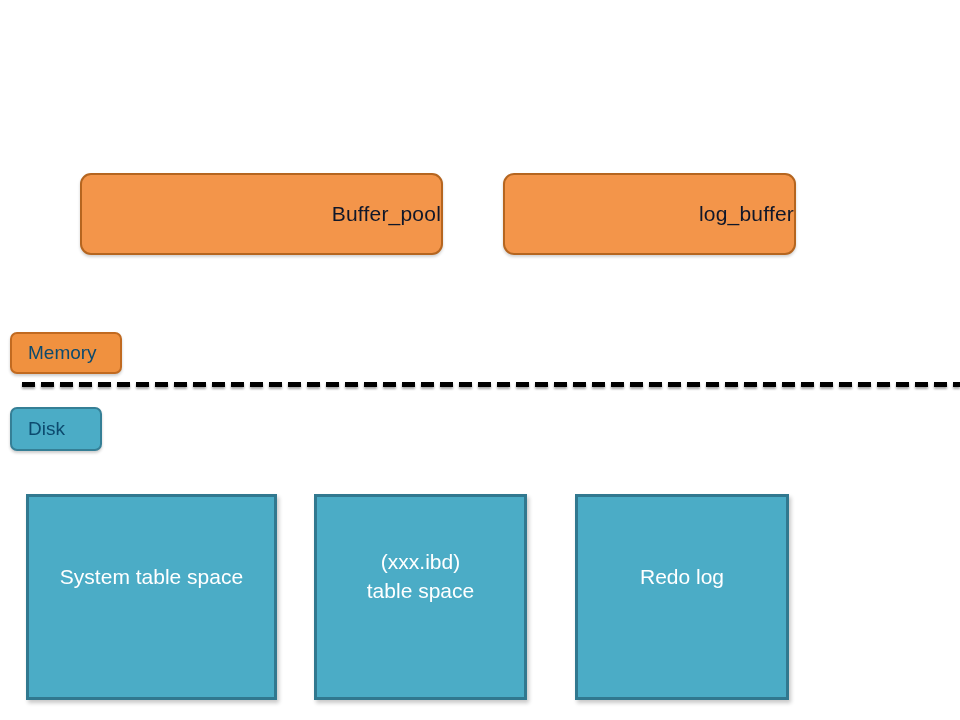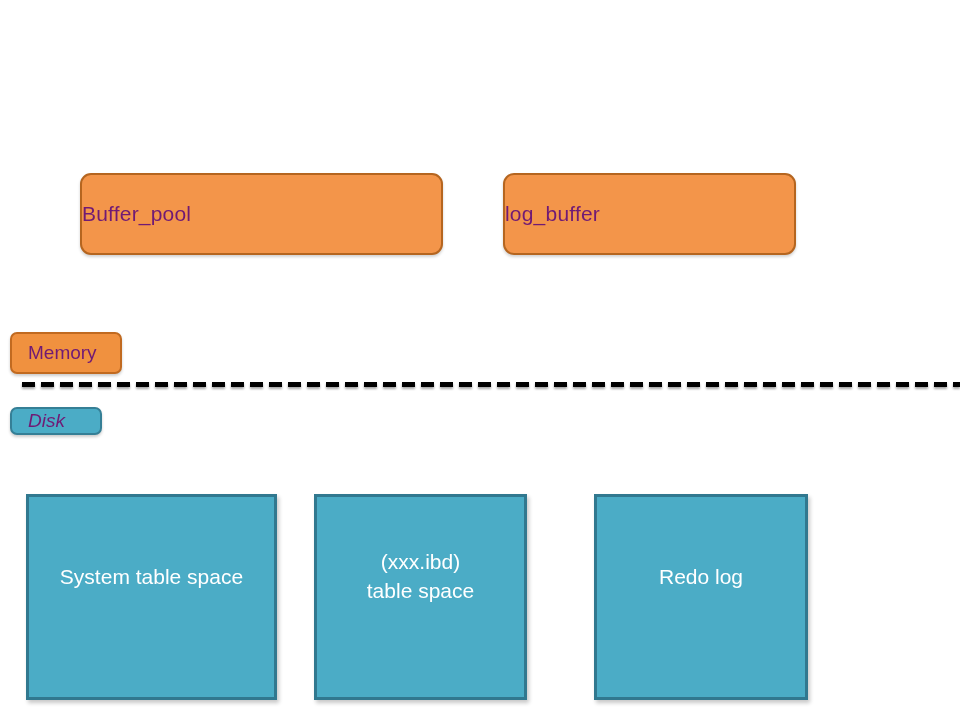--- a/index.html
+++ b/index.html
@@ -22,22 +22,22 @@
 
   
   .mem-box {
     position: absolute;
     box-sizing: border-box;
     background: #F3954A;
     border: 2px solid #B5651F;
     border-radius: 11px;
     display: flex;
     align-items: center;
-    justify-content: flex-start;
-    color: #701a75;
+    justify-content: flex-end;
+    color: #0f172a;
     font-size: 21px;
     letter-spacing: 0.2px;
     box-shadow: 0 2px 3px rgba(0,0,0,0.18);
   }
 
   #box-buffer-pool {
     left: 80px;
     top: 173px;
     width: 363px;
     height: 82px;
@@ -51,43 +51,42 @@
   }
 
   
   .zone-badge {
     position: absolute;
     box-sizing: border-box;
     display: flex;
     align-items: center;
     justify-content: flex-start;
     padding-left: 16px;
-    color: #701a75;
+    color: #0c4a6e;
     font-size: 19px;
     border-radius: 7px;
     box-shadow: 0 2px 3px rgba(0,0,0,0.2);
   }
 
   #badge-memory {
     left: 10px;
     top: 332px;
     width: 112px;
     height: 42px;
     background: #F0913F;
     border: 2px solid #C16A20;
   }
 
   #badge-disk {
     left: 10px;
     top: 407px;
     width: 92px;
-    height: 28px;
+    height: 44px;
     background: #4BACC6;
     border: 2px solid #357F96;
-    font-style: italic;
   }
 
   
   #divider {
     position: absolute;
     left: 22px;
     top: 382px;
     width: 938px;
     height: 5px;
     background-image: repeating-linear-gradient(
@@ -132,21 +131,21 @@
   }
 
   #box-tablespace {
     left: 314px;
     top: 494px;
     width: 213px;
     height: 206px;
   }
 
   #box-redo-log {
-    left: 594px;
+    left: 575px;
     top: 494px;
     width: 214px;
     height: 206px;
   }
 </style>
 </head>
 <body>
 
 <div id="canvas">
 

